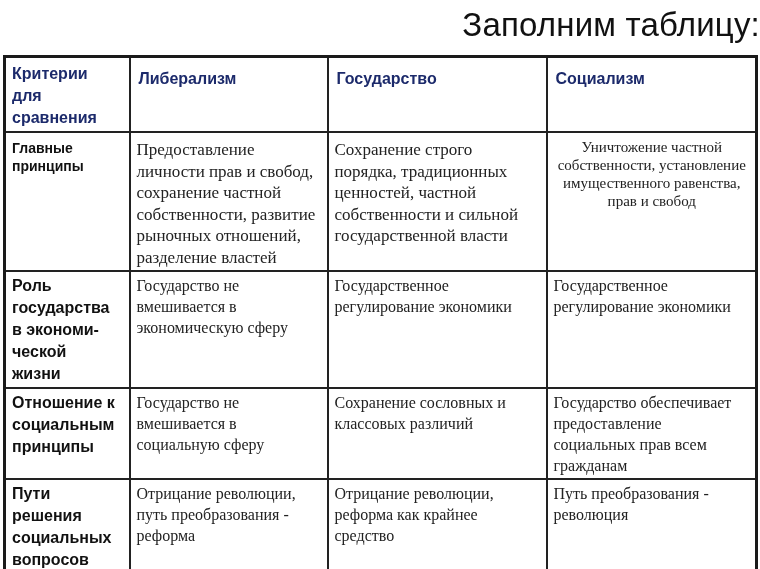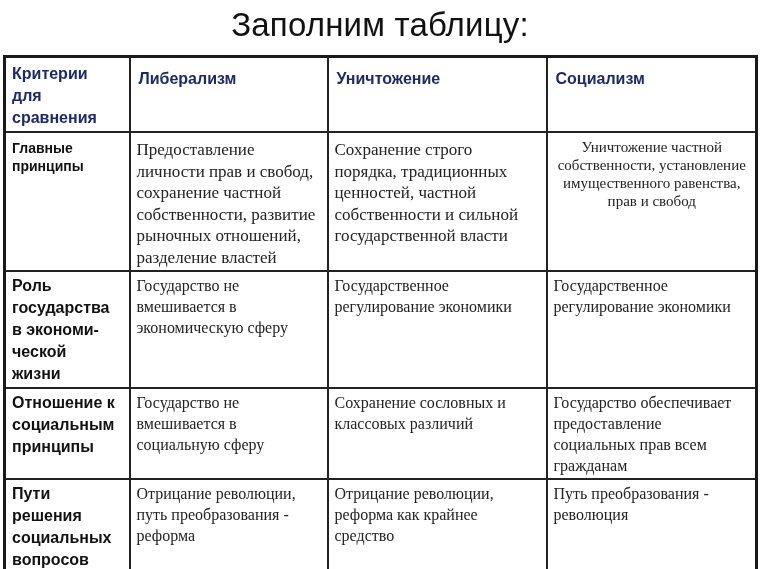--- a/index.html
+++ b/index.html
@@ -1,18 +1,18 @@
 <!DOCTYPE html>
 <html><head>
 <meta charset="utf-8">
 <style>
   html, body { margin: 0; padding: 0; background: #ffffff; }
   body { width: 760px; height: 569px; position: relative; overflow: hidden; }
   .title {
-    position: absolute; left: 0; top: 6px; width: 760px; text-align: center;
+    position: absolute; left: 0; top: 6px; width: 760px; text-align: right;
     font-family: "Liberation Sans", sans-serif; font-size: 33px; color: #111111;
     letter-spacing: 0.2px;
   }
   table.cmp {
     position: absolute; left: 3px; top: 55px; width: 752px;
     border-collapse: collapse; table-layout: fixed;
     border: 3px solid #1a1a1a;
   }
   table.cmp td, table.cmp th {
     border: 2px solid #222222; vertical-align: top; text-align: left;
@@ -60,21 +60,21 @@
       <tr class="r-head">
     <th class="hdr-crit">
           <span class="txt">Критерии
 для
 сравнения</span>
         </th>
     <th class="hdr-ideo">
           <span class="txt">Либерализм</span>
         </th>
     <th class="hdr-ideo">
-          <span class="txt">Уничтожение</span>
+          <span class="txt">Государство</span>
         </th>
     <th class="hdr-ideo">
           <span class="txt">Социализм</span>
         </th>
   </tr>
   <tr class="r1">
     <td class="crit small">
           <span class="txt">Главные
 принципы</span>
         </td>

